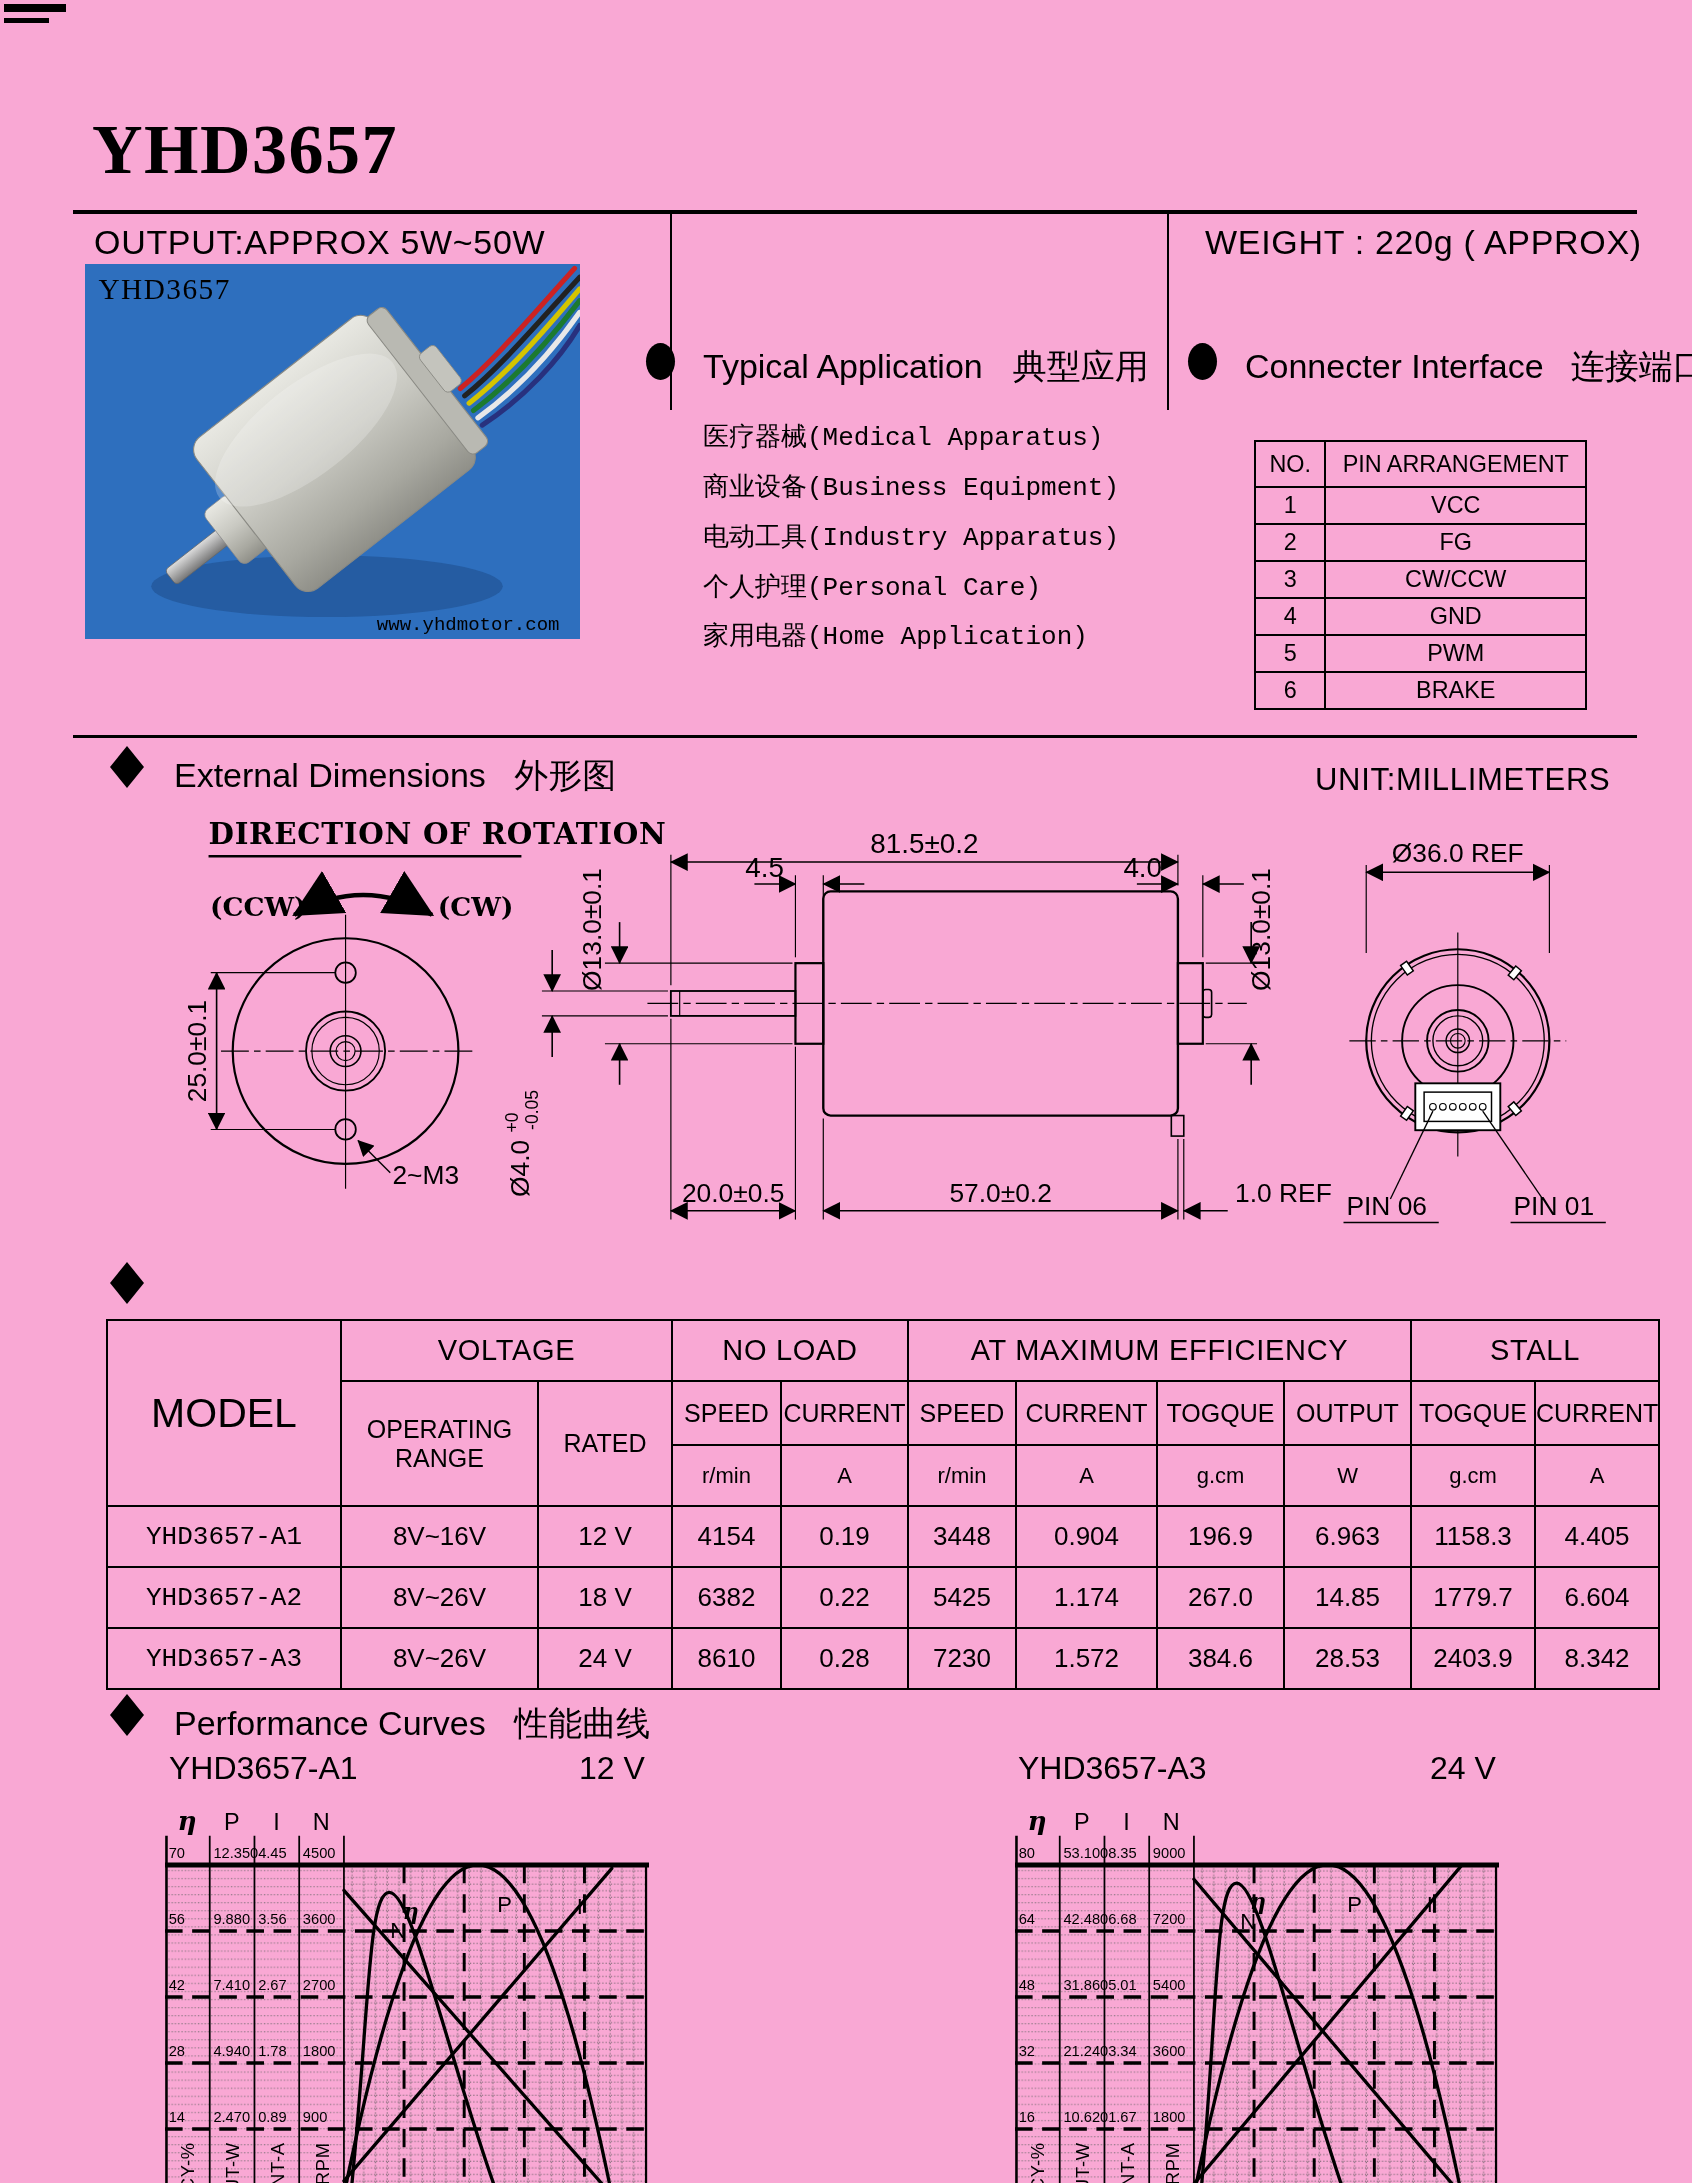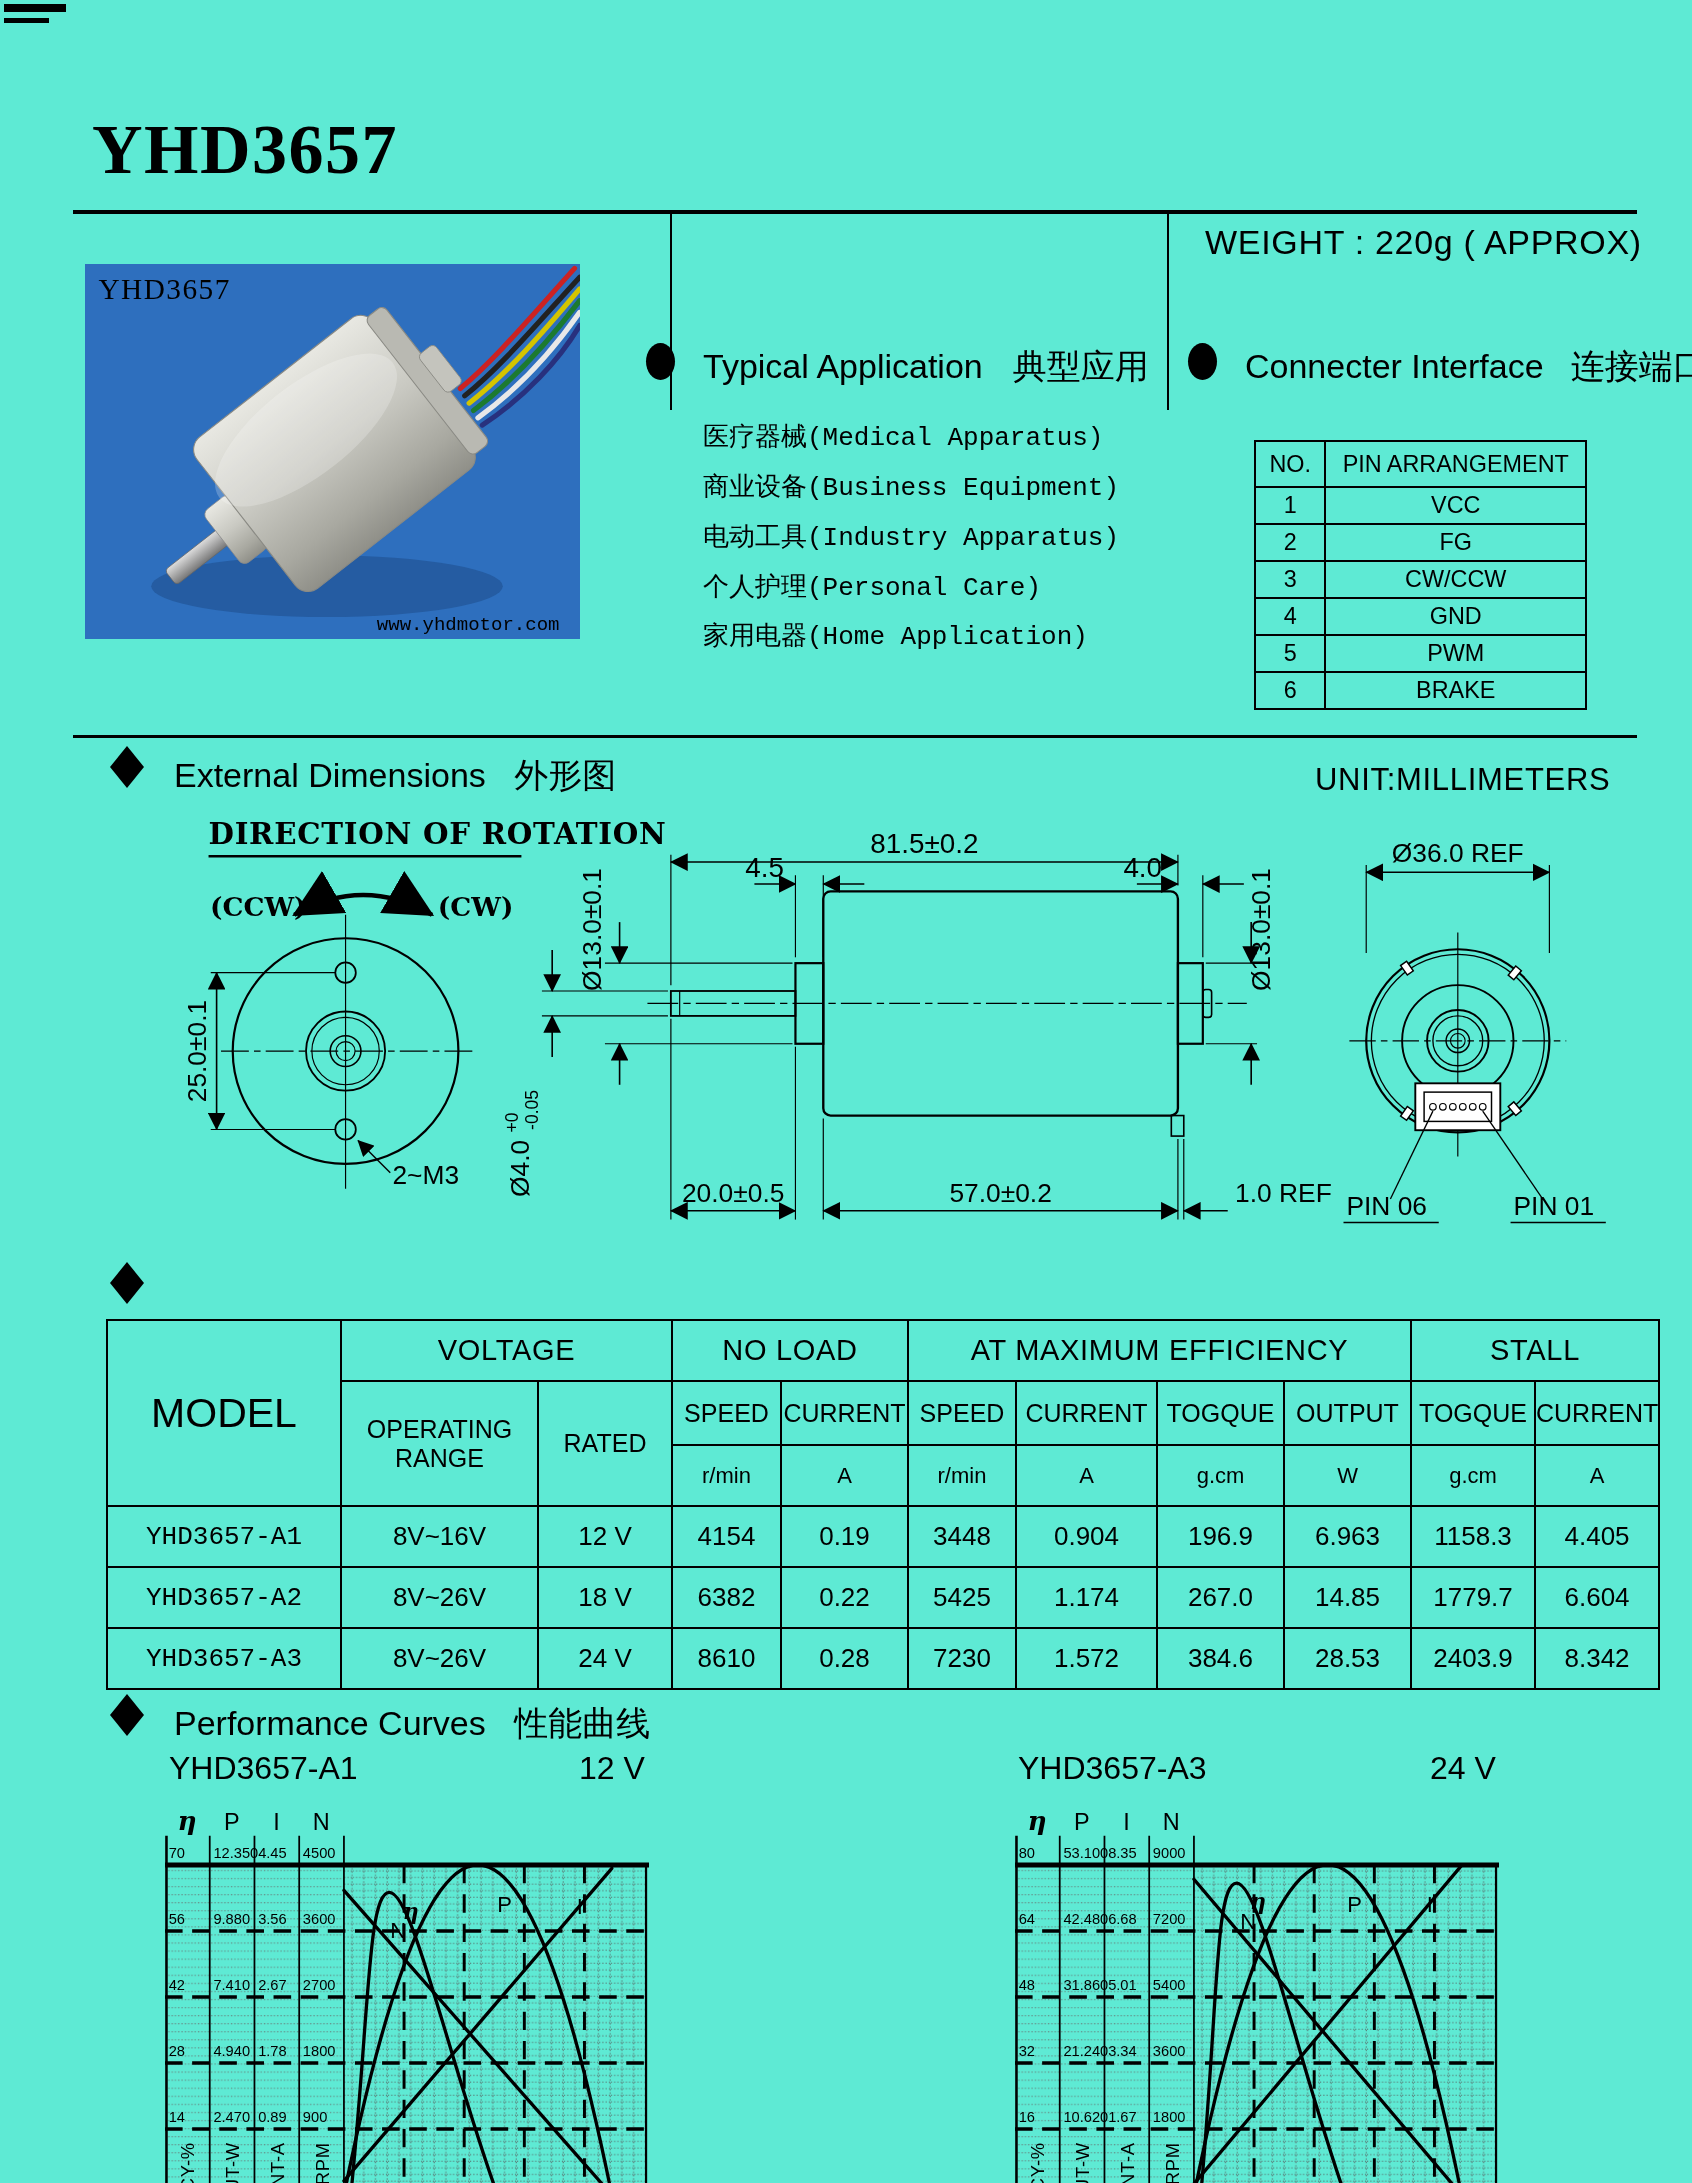--- a/index.html
+++ b/index.html
@@ -1,16 +1,16 @@
 <!DOCTYPE html>
 <html style="font-size:11.7px"><head>
 <meta charset="utf-8">
 <style>
   html,body{margin:0;padding:0;background:#888;}
-  #page{position:relative;width:1692px;height:2183px;background:#5eead4;overflow:hidden;
+  #page{position:relative;width:1692px;height:2183px;background:#f9a8d4;overflow:hidden;
         font-family:"Liberation Sans",sans-serif;color:#000;}
   .abs{position:absolute;}
   .regmark{background:#000;}
   
   .doc-title{font-family:"Liberation Serif","DejaVu Serif",serif;font-size:70px;font-weight:600;letter-spacing:1.5px;}
   .rule{background:#000;}
   .hdr-cell{font-size:34px;letter-spacing:0.7px;white-space:nowrap;}
   
   .photo{background:#2e6fbe;overflow:hidden;}
   .photo-label{font-family:"Liberation Serif",serif;color:#f5e31a;font-size:40px;letter-spacing:2px;}
@@ -55,20 +55,21 @@
 <body>
 
 <div id="page">
 
   <div class="abs regmark" style="left:4.4px;top:4.4px;width:62px;height:7.3px;"></div>
   <div class="abs regmark" style="left:4.4px;top:17.6px;width:45px;height:5.9px;"></div>
 
   <div class="abs doc-title" style="left:92px;top:110px;">YHD3657</div>
   <div class="abs rule" style="left:73px;top:210px;width:1564px;height:3.7px;"></div>
 
+  <div class="abs hdr-cell" style="left:94px;top:223px;">OUTPUT:APPROX  5W~50W</div>
   <div class="abs hdr-cell" style="left:1205px;top:223px;">WEIGHT : 220g  ( APPROX)</div>
   <div class="abs rule" style="left:670px;top:214px;width:2.2px;height:196px;"></div>
   <div class="abs rule" style="left:1167px;top:214px;width:2.2px;height:196px;"></div>
 
   <div class="abs photo" style="left:85px;top:264px;width:495px;height:375px;">
     <svg width="495" height="375" viewBox="0 0 675 512">
       <defs>
         <linearGradient id="cyl" x1="0" y1="0" x2="0" y2="1">
           <stop offset="0" stop-color="#e8e8e2"></stop>
             <stop offset="0.45" stop-color="#c9c9c2"></stop>

